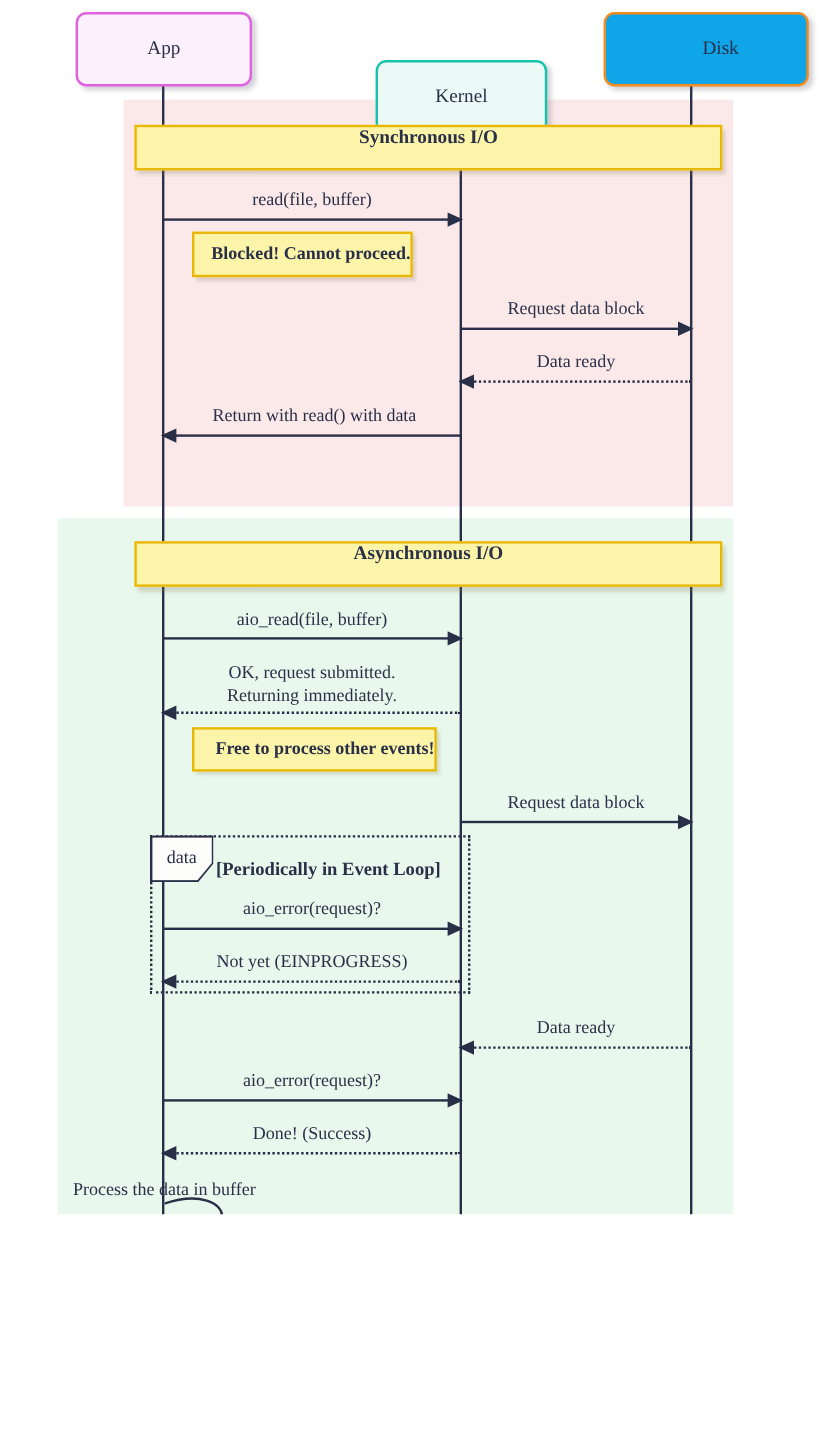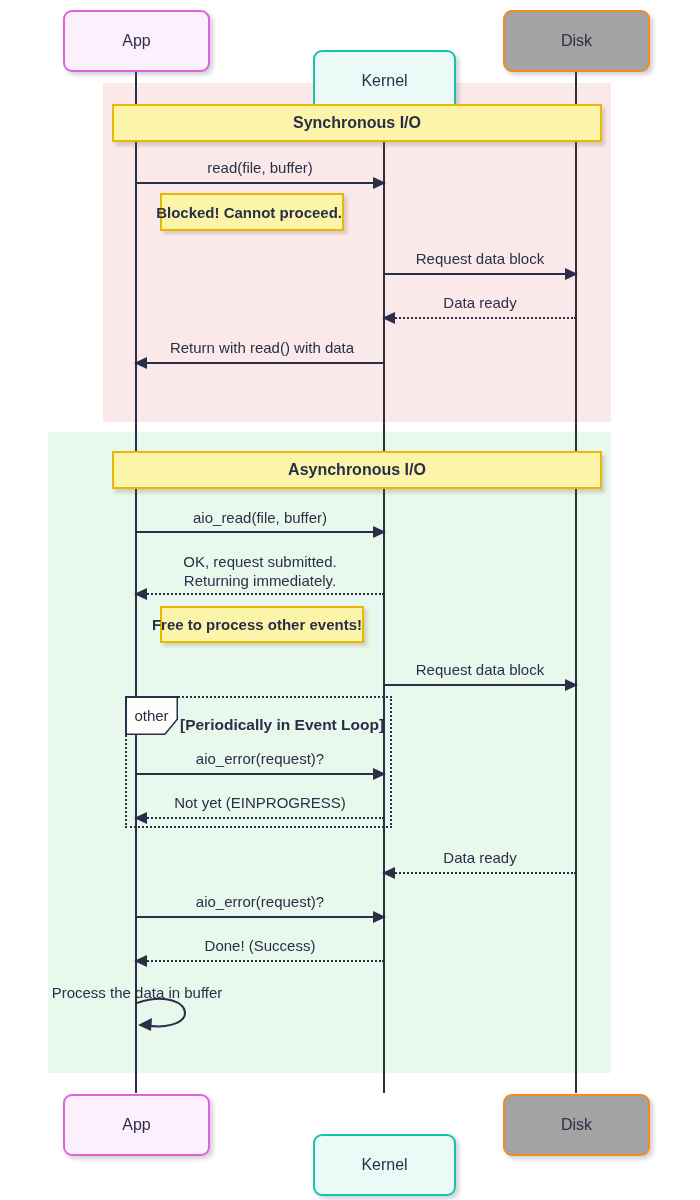--- a/index.html
+++ b/index.html
@@ -4,40 +4,40 @@
 <style>
   :root{
     --ink:#2a2f48;
     --note-fill:#fcf4a9;
     --note-border:#e9b807;
     --sync-bg:#fbe9e9;
     --async-bg:#e9f8ed;
   }
   html,body{margin:0;padding:0;background:#ffffff;}
   .canvas{
-    position:relative;width:700px;height:1200px;background:#ffffff;
-    font-family:Liberation Sans, sans-serif;color:var(--ink);
+    position:relative;width:700px;height:1012px;background:#ffffff;
+    font-family:Liberation Serif, serif;color:var(--ink);
     overflow:hidden;
   }
   .bg{position:absolute;}
   .bg-sync{left:103px;top:83px;width:508px;height:339px;background:var(--sync-bg);}
   .bg-async{left:48px;top:432px;width:563px;height:641px;background:var(--async-bg);}
   .lifeline{position:absolute;top:71px;height:1022px;width:2px;background:var(--ink);}
   .actor{
     position:absolute;height:58px;border-radius:9px;border:2px solid #000;
     display:flex;align-items:center;justify-content:center;font-size:16px;
     box-shadow:3px 3px 4px rgba(90,90,110,0.28);
   }
   .actor.app{background:#fdf0fd;border-color:#e161e1;}
   .actor.kernel{background:#ebfaf7;border-color:#17c3ab;margin-top:40px;}
-  .actor.disk{background:#a3a3a3;border-color:#f18c1f;}
+  .actor.disk{background:#0ea5e9;border-color:#f18c1f;padding-left:24px;}
   .banner{
     position:absolute;left:112px;width:486px;height:34px;
     background:var(--note-fill);border:2px solid var(--note-border);
-    display:flex;align-items:center;justify-content:center;
+    display:flex;justify-content:center;
     font-weight:bold;font-size:16px;
     box-shadow:3px 4px 3px rgba(120,110,70,0.25);
   }
   .note{
     position:absolute;background:var(--note-fill);border:2px solid var(--note-border);
     display:flex;align-items:center;justify-content:flex-end;
     font-weight:bold;font-size:15px;white-space:nowrap;
     box-shadow:3px 3px 3px rgba(120,110,70,0.25);
   }
   .msg-label{
@@ -133,21 +133,21 @@
     <span>Free to process other events!</span>
   </div>
 
   <div class="msg-label" style="left:480px;top:660px;">Request data block</div>
   <div class="arrow" style="left:384px;top:684px;width:192px;">
       <span class="head r"></span>
     </div>
 
   <div class="loop-frame"></div>
   <div class="loop-tag">
-    <div class="loop-tag-inner">other</div>
+    <div class="loop-tag-inner">data</div>
   </div>
   <div class="loop-cond">[Periodically in Event Loop]</div>
 
   <div class="msg-label" style="left:260px;top:749px;">aio_error(request)?</div>
   <div class="arrow" style="left:136px;top:773px;width:248px;">
       <span class="head r"></span>
     </div>
 
   <div class="msg-label" style="left:260px;top:793px;">Not yet (EINPROGRESS)</div>
   <div class="arrow dotted" style="left:136px;top:817px;width:248px;">

